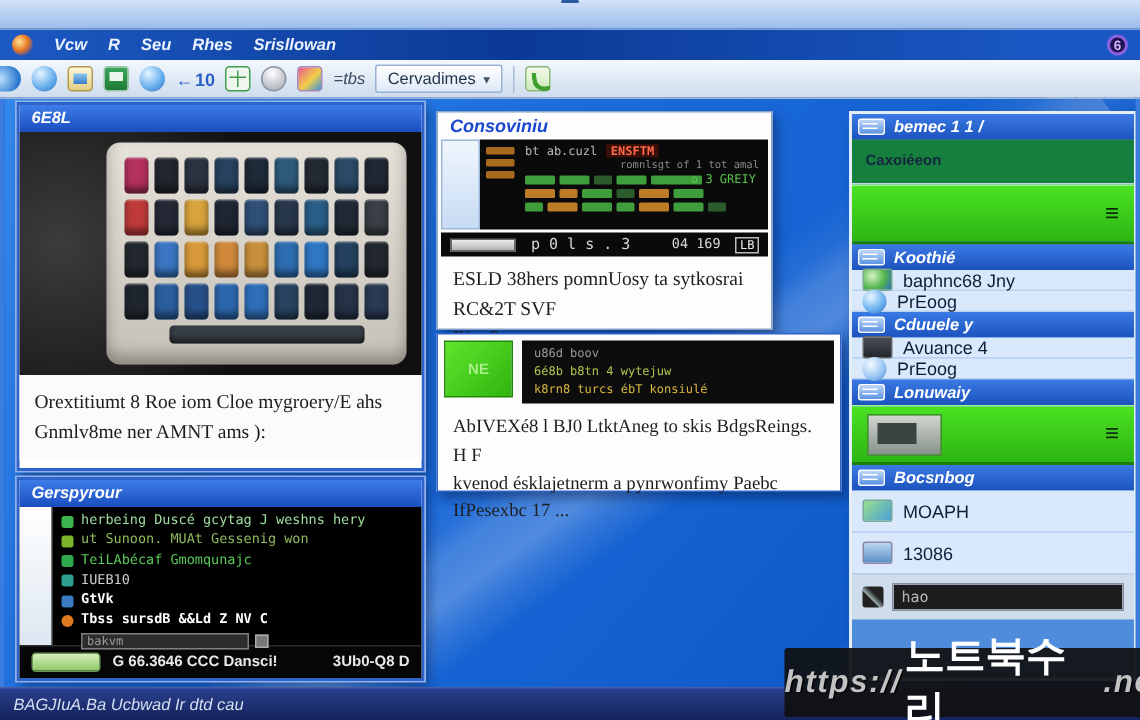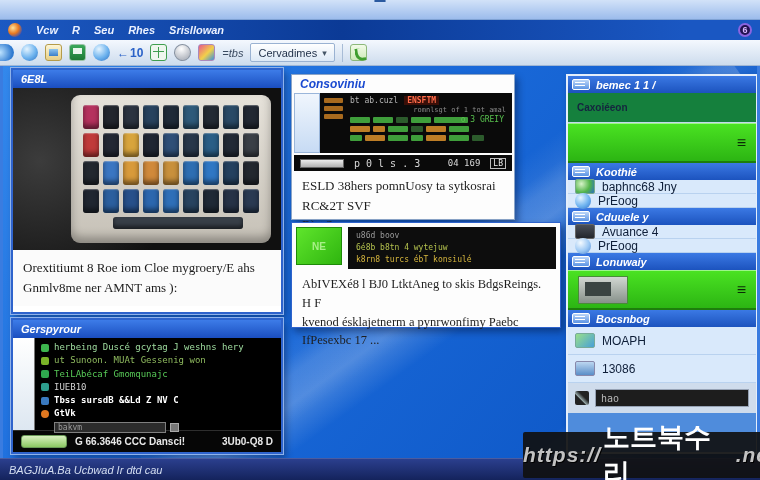--- a/index.html
+++ b/index.html
@@ -313,25 +313,25 @@
           <div class="cline">
               <span class="bullet"></span>
               <span>TeiLAbécaf Gmomqunajc</span>
             </div>
           <div class="cline">
               <span class="bullet"></span>
               <span>IUEB10</span>
             </div>
           <div class="cline">
               <span class="bullet"></span>
+              <span>GtVk</span>
+            </div>
+          <div class="cline">
+              <span class="bullet"></span>
               <span>Tbss sursdB &amp;&amp;Ld Z NV C</span>
-            </div>
-          <div class="cline">
-              <span class="bullet"></span>
-              <span>GtVk</span>
             </div>
           <div class="con-inrow">
             <div class="con-input">bakvm</div>
             <div class="con-scroll"></div>
           </div>
         </div>
       </div>
       <div class="con-footer">
         <div class="con-btn"></div>
         <span class="con-ftext">G 66.3646 CCC Dansci!</span>

